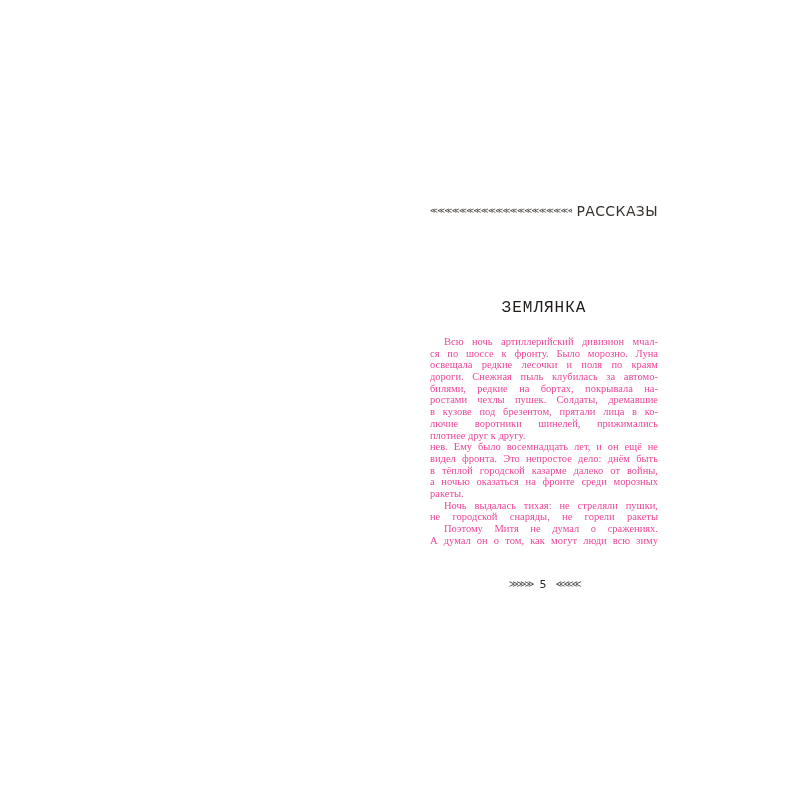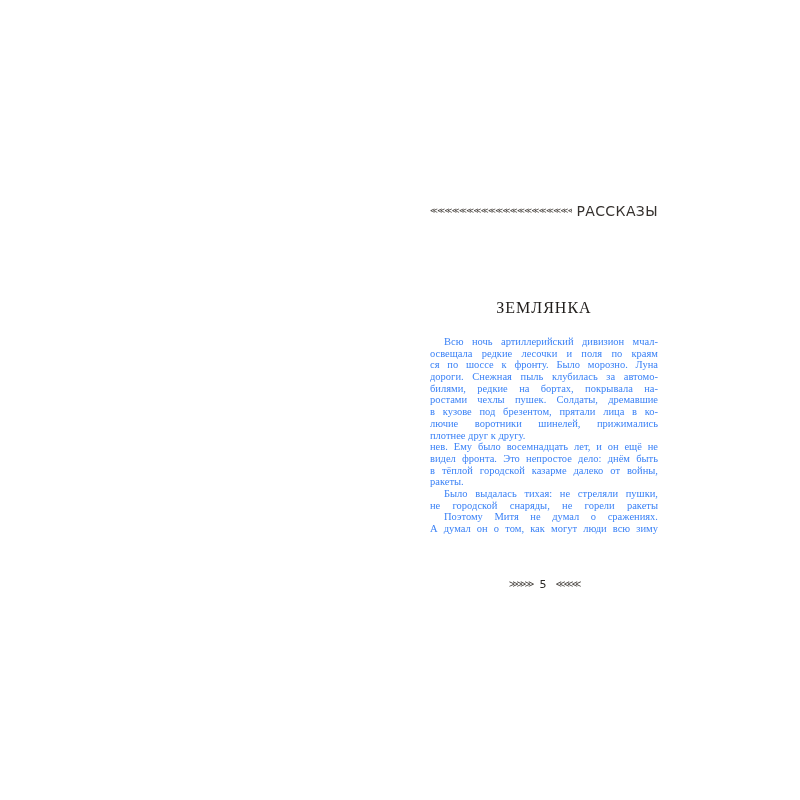--- a/index.html
+++ b/index.html
@@ -47,31 +47,31 @@
     line-height: 12px;
     white-space: nowrap;
     color: #35312e;
   }
   
   .story-title {
     position: absolute;
     top: 299px; left: 0;
     width: 228px;
     text-align: center;
-    font-family: Liberation Serif, serif;
+    font-family: Liberation Mono, monospace;
     font-size: 16px;
     letter-spacing: 1px;
     color: #201d1b;
   }
   
   .story-body {
     position: absolute;
     top: 336px; left: 0;
     width: 228px;
-    color: #3b82f6;
+    color: #ec4899;
   }
   .para { margin: 0; padding: 0; }
   .line {
     font-family: "Liberation Serif", "DejaVu Serif", serif;
     font-size: 10.5px;
     line-height: 11.7px;
     height: 11.7px;
     white-space: nowrap;
     text-align: justify;
     text-align-last: justify;
@@ -112,37 +112,38 @@
     <div class="running-head">
       <span class="chevron-band">≪≪≪≪≪≪≪≪≪≪≪≪≪≪≪≪≪≪≪≪≪≪≪≪≪≪≪≪≪≪≪≪≪≪≪≪≪≪≪≪≪≪≪≪</span>
       <span class="running-head-label">РАССКАЗЫ</span>
     </div>
 
     <div class="story-title">ЗЕМЛЯНКА</div>
 
     <div class="story-body">
         <div class="para">
           <div class="line indent">Всю ночь артиллерийский дивизион мчал-</div>
+          <div class="line">ся по шоссе к фронту. Было морозно. Луна</div>
           <div class="line">освещала редкие лесочки и поля по краям</div>
-          <div class="line">ся по шоссе к фронту. Было морозно. Луна</div>
           <div class="line">дороги. Снежная пыль клубилась за автомо-</div>
           <div class="line">билями, редкие на бортах, покрывала на-</div>
           <div class="line">ростами чехлы пушек. Солдаты, дремавшие</div>
           <div class="line">в кузове под брезентом, прятали лица в ко-</div>
           <div class="line">лючие воротники шинелей, прижимались</div>
           <div class="line no-just">плотнее друг к другу.</div>
         </div>
         <div class="para">
           <div class="line">нев. Ему было восемнадцать лет, и он ещё не</div>
           <div class="line">видел фронта. Это непростое дело: днём быть</div>
           <div class="line">в тёплой городской казарме далеко от войны,</div>
+          <div class="line">а ночью оказаться на фронте среди морозных</div>
           <div class="line no-just">ракеты.</div>
         </div>
         <div class="para">
-          <div class="line indent">Было выдалась тихая: не стреляли пушки,</div>
+          <div class="line indent">Ночь выдалась тихая: не стреляли пушки,</div>
           <div class="line">не городской снаряды, не горели ракеты</div>
         </div>
         <div class="para">
           <div class="line indent">Поэтому Митя не думал о сражениях.</div>
           <div class="line">А думал он о том, как могут люди всю зиму</div>
         </div>
       </div>
 
     <div class="page-footer">
       <span class="footer-chevrons left">≫≫≫</span><span class="page-number">5</span><span class="footer-chevrons right">≪≪≪</span>

